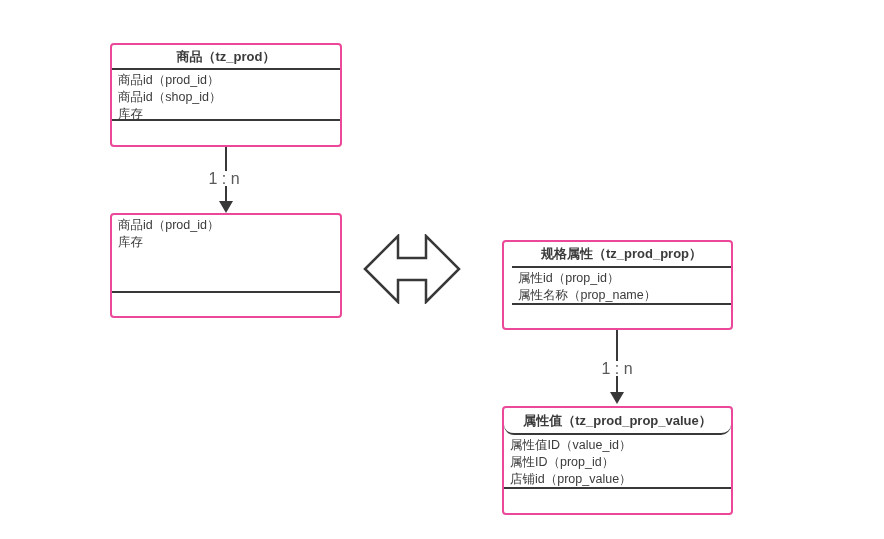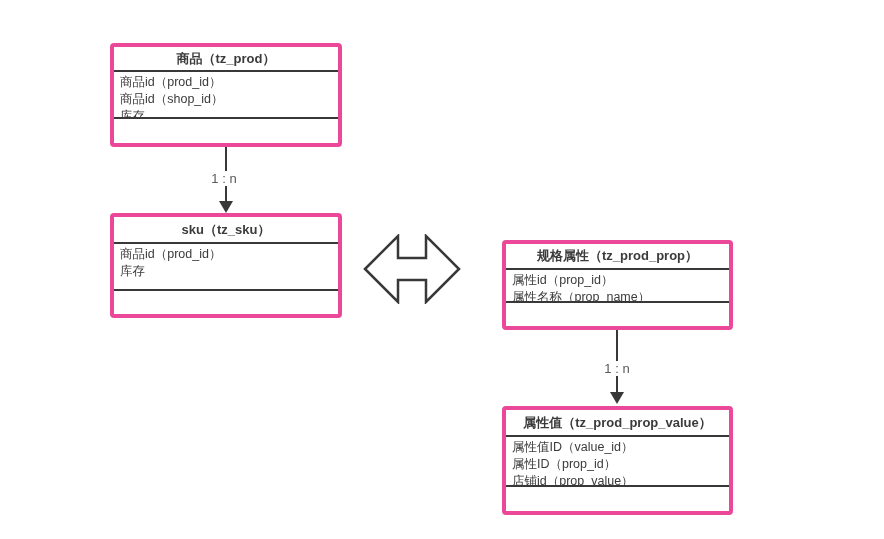--- a/index.html
+++ b/index.html
@@ -9,21 +9,21 @@
     height: 539px;
     background: #ffffff;
     font-family: "Liberation Sans", "DejaVu Sans", sans-serif;
     color: #3b3b3b;
     overflow: hidden;
   }
   .entity {
     position: absolute;
     box-sizing: border-box;
     background: #ffffff;
-    border: 4px solid #ec4899;
+    border: 2px solid #ec4899;
     border-radius: 4px;
     display: flex;
     flex-direction: column;
   }
   .entity .hdr {
     border-bottom: 2px solid #383838;
     font-weight: bold;
     font-size: 13px;
     display: flex;
     align-items: center;
@@ -50,21 +50,21 @@
   .arrowhead-down {
     position: absolute;
     width: 0; height: 0;
     border-left: 7px solid transparent;
     border-right: 7px solid transparent;
     border-top: 12px solid #383838;
   }
   .nlabel {
     position: absolute;
     background: #ffffff;
-    font-size: 13px;
+    font-size: 16px;
     color: #595959;
     text-align: center;
     padding: 0 2px;
     line-height: 15px;
   }
   .biarrow {
     position: absolute;
   }
 </style>
 </head>
@@ -80,47 +80,46 @@
       <div>库存</div>
     </div>
     <div class="empty-compartment" style="height:24px;"></div>
   </div>
 
   <div class="vline" style="left:225px; top:147px; height:56px;"></div>
   <div class="arrowhead-down" style="left:219px; top:201px;"></div>
   <div class="nlabel" style="left:201px; top:171px; width:42px;">1 : n</div>
 
   <div class="entity" style="left:110px; top:213px; width:232px; height:105px;">
-    <div class="hdr" style="height:25px;">sku（tz_sku）</div>
     <div class="attrs">
       <div>商品id（prod_id）</div>
       <div>库存</div>
     </div>
     <div class="empty-compartment" style="height:23px;"></div>
   </div>
 
   <svg class="biarrow" style="left:363px; top:234px;" width="98" height="70" viewBox="0 0 98 70">
     <polygon points="2,35 35,2 35,24 63,24 63,2 96,35 63,68 63,46 35,46 35,68" fill="#ffffff" stroke="#383838" stroke-width="2.5" stroke-linejoin="miter"></polygon>
   </svg>
 
-  <div class="entity" style="left:502px; top:240px; width:231px; height:90px;">
+  <div class="entity" style="left:502px; top:240px; width:231px; height:90px;padding-left:8px;">
     <div class="hdr" style="height:24px;">规格属性（tz_prod_prop）</div>
     <div class="attrs">
       <div>属性id（prop_id）</div>
       <div>属性名称（prop_name）</div>
     </div>
     <div class="empty-compartment" style="height:23px;"></div>
   </div>
 
   <div class="vline" style="left:616px; top:330px; height:64px;"></div>
   <div class="arrowhead-down" style="left:610px; top:392px;"></div>
   <div class="nlabel" style="left:594px; top:361px; width:42px;">1 : n</div>
 
   <div class="entity" style="left:502px; top:406px; width:231px; height:109px;">
-    <div class="hdr" style="height:25px;">属性值（tz_prod_prop_value）</div>
+    <div class="hdr" style="height:25px;border-radius:10px;">属性值（tz_prod_prop_value）</div>
     <div class="attrs">
       <div>属性值ID（value_id）</div>
       <div>属性ID（prop_id）</div>
       <div>店铺id（prop_value）</div>
     </div>
     <div class="empty-compartment" style="height:24px;"></div>
   </div>
 
 </div>
 

